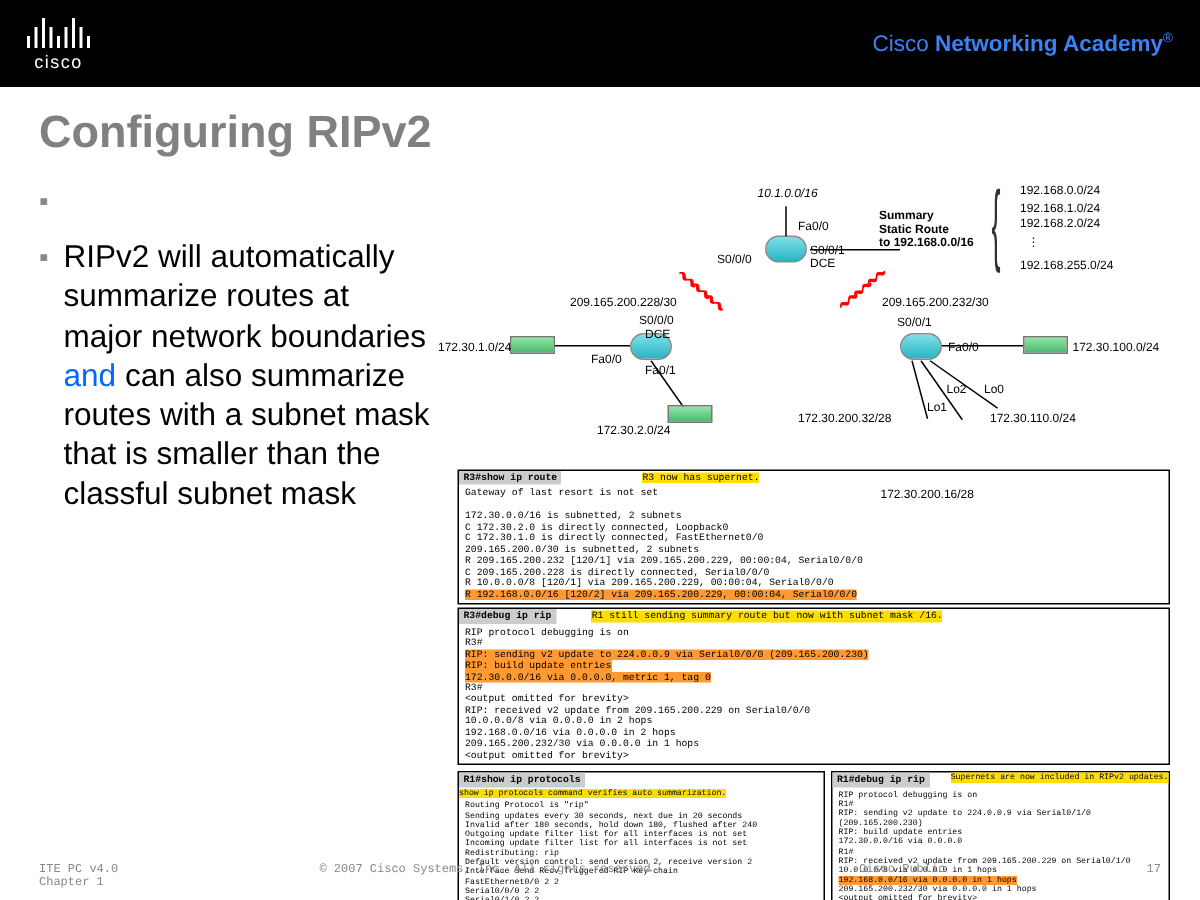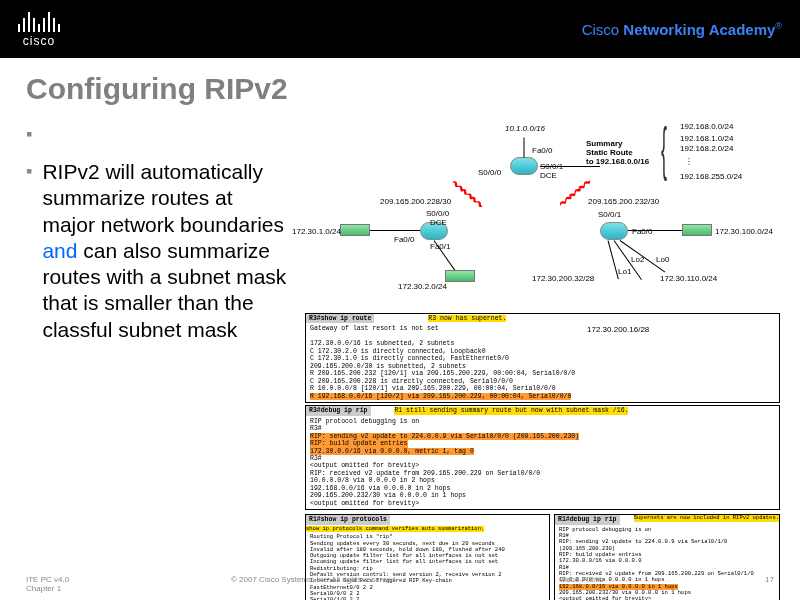--- a/index.html
+++ b/index.html
@@ -32,21 +32,21 @@
   .summary-box { position: absolute; font-size: 8px; line-height: 1.1; }
   
   .terminal { width: 475px; font-size: 6.5px; font-family: 'Courier New', monospace; line-height: 1.15; border: 1px solid #000; margin-top: 6px; margin-left: 5px; background: #fff; }
   .term-header { background: #ccc; padding: 1px 3px; font-weight: bold; display: inline-block; }
   .term-body { padding: 2px 4px; }
   .hl { background: #ffdd00; display: inline-block; }
   .hl-org { background: #ff9933; display: inline-block; }
   .terminal-split { display: flex; gap: 4px; margin-top: 4px; margin-left: 5px; }
   .terminal-split .terminal { margin: 0; }
   
-  .footer { position: absolute; bottom: 6px; left: 0; right: 0; display: flex; justify-content: space-between; padding: 0 26px; font-size: 8px; color: #888; }
+  .footer { position: absolute; bottom: 6px; left: 0; right: 0; display: flex; justify-content: space-between; padding: 0 26px; font-size: 8px; color: #888; font-family: Liberation Mono, monospace; }
   .footer-left { line-height: 1.2; }
 </style>
 </head>
 <body>
 
 <div class="header">
   <div class="cisco-logo">
     <div class="cisco-bars">
       <span style="height:8px"></span>
         <span style="height:14px"></span>

